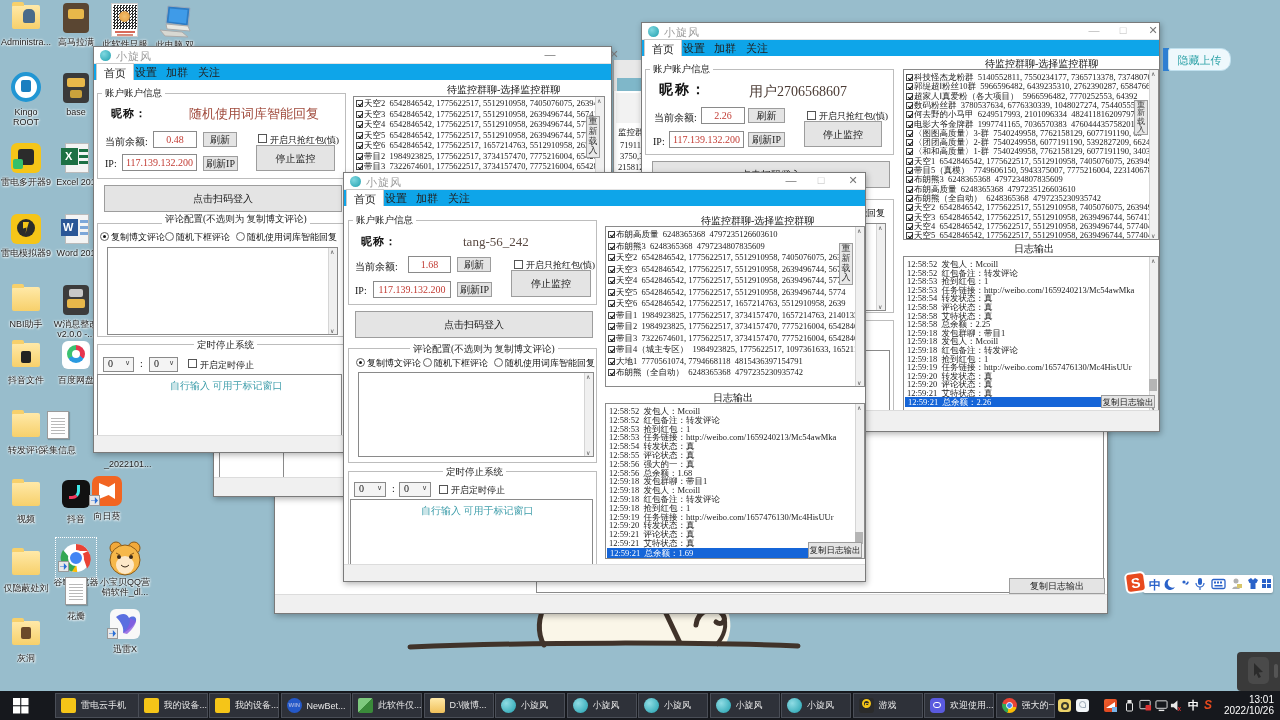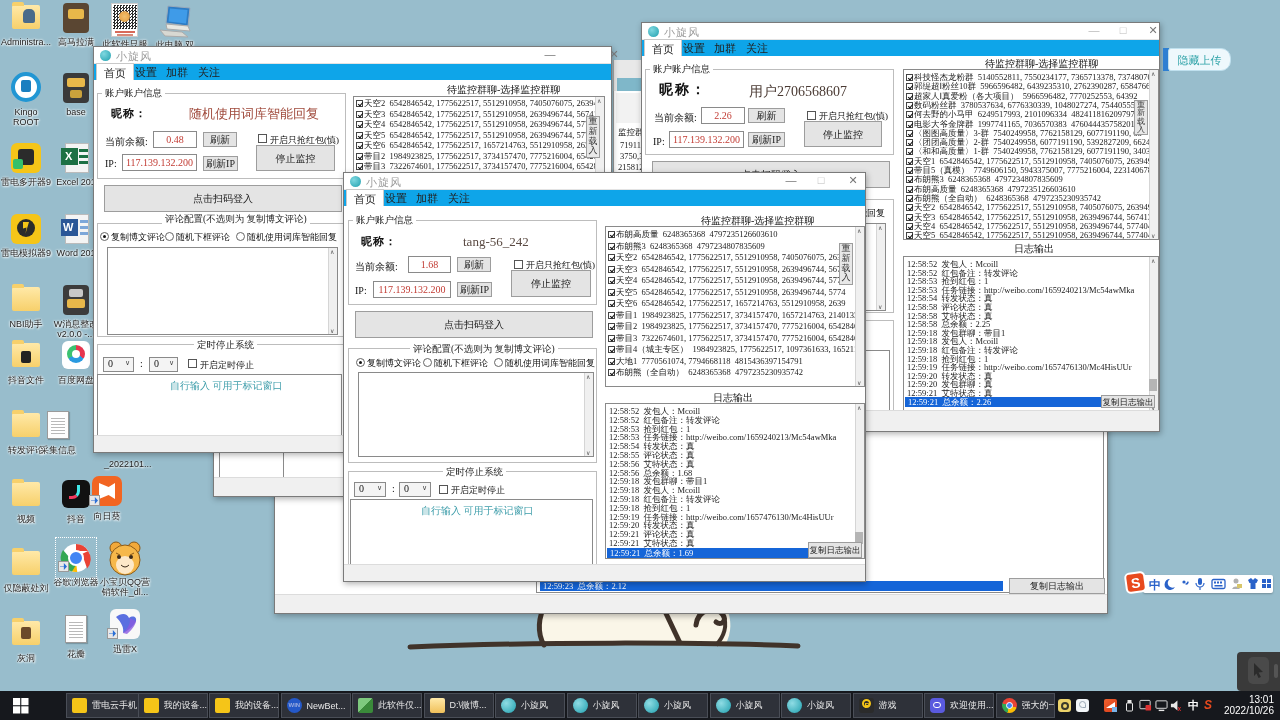--- a/index.html
+++ b/index.html
@@ -204,21 +204,21 @@
  <div class="di" style="left:50px;top:541px">
         <div class="ig" style="outline:1px dotted #fff;outline-offset:3px"><svg width="34" height="34" viewBox="0 0 34 34">
             <circle cx="17" cy="17" r="14" fill="#fff"></circle>
             <path d="M17 3 a14 14 0 0 1 12.1 7 L17 10 Z M29.1 10 a14 14 0 0 1-1 17.5 L23 13 Z" fill="#ea4335"></path>
             <path d="M29.1 10 a14 14 0 0 1-5.5 19.5 L17 17.5 Z" fill="#fbbc05" transform="rotate(115 17 17)"></path>
             <path d="M4 9 a14 14 0 0 0 9 21.5 L17 24 Z" fill="#34a853"></path>
             <circle cx="17" cy="17" r="7" fill="#4285f4" stroke="#fff" stroke-width="2"></circle>
           </svg><span class="abs" style="left:-1px;top:20px;width:11px;height:11px;background:#e8e8e8;border:1px solid #999"></span><span class="abs" style="left:1px;top:22px;width:7px;height:7px;background:#2a6fd6;clip-path:polygon(0 45%,55% 45%,55% 0,100% 50%,55% 100%,55% 55%,0 55%)"></span></div>
         <div class="lb">谷歌浏览器</div>
       </div>
- <div class="di" style="left:50px;top:613px">
+ <div class="di" style="left:50px;top:575px">
         <div class="ig">
           <span class="doc"></span>
         </div>
         <div class="lb">花瓣</div>
       </div>
 
  <div class="di" style="left:99px;top:3px">
         <div class="ig">
           <span class="abs" style="left:3px;top:0;width:27px;height:34px;background:#fff;border:1px solid #ccc"></span>
           <span class="abs" style="left:5px;top:2px;width:24px;height:24px;background:repeating-conic-gradient(#2a2a2a 0 25%,#fff 0 50%);background-size:3px 3px"></span>
@@ -272,21 +272,20 @@
           </svg></div>
         <div class="lb">此电脑 双</div>
       </div>
  <div class="abs" style="left:104px;top:459px;width:60px;font-family:'Liberation Sans',sans-serif;font-size:9px;color:#222;text-shadow:0 0 2px #fff,1px 1px 2px #fff">_2022101...</div>
 </div>
 
 <div id="frags">
 
  <div class="win" style="left:274px;top:410px;width:834px;height:204px;background:#fff">
   <div class="abs" style="left:261px;top:0;width:568px;height:182px;border:1px solid #8a8a8a;background:#fff"></div>
-  <div class="hl" style="left:265px;top:170px;width:463px;height:10px">12:59:23  总余额：2.12</div>
   <div class="btn" style="left:734px;top:167px;width:96px;height:16px;line-height:15px;font-size:9px">复制日志输出</div>
   <div class="gstrip" style="height:19px"></div>
  </div>
 
  <div class="win" style="left:213px;top:380px;width:375px;height:117px;background:#fff">
   <div class="ta" style="left:5px;top:43px;width:65px;height:54px"></div>
   <div class="gstrip" style="height:19px"></div>
  </div>
 
  <div class="abs" style="left:613px;top:60px;width:28px;height:31px;background:#e8e8e8;border-left:1px solid #aaa"></div>
@@ -439,21 +438,21 @@
   <div class="logr" style="top:37.4px">12:58:54  转发状态：真</div>
   <div class="logr" style="top:46px">12:58:58  评论状态：真</div>
   <div class="logr" style="top:54.6px">12:58:58  艾特状态：真</div>
   <div class="logr" style="top:63.2px">12:58:58  总余额：2.25</div>
   <div class="logr" style="top:71.8px">12:59:18  发包群聊：带目1</div>
   <div class="logr" style="top:80.4px">12:59:18  发包人：Mcoill</div>
   <div class="logr" style="top:89px">12:59:18  红包备注：转发评论</div>
   <div class="logr" style="top:97.6px">12:59:18  抢到红包：1</div>
   <div class="logr" style="top:106.2px">12:59:19  任务链接：http://weibo.com/1657476130/Mc4HisUUr</div>
   <div class="logr" style="top:114.8px">12:59:20  转发状态：真</div>
-  <div class="logr" style="top:123.4px">12:59:20  发包群聊：真</div>
+  <div class="logr" style="top:123.4px">12:59:20  评论状态：真</div>
   <div class="logr" style="top:132px">12:59:21  艾特状态：真</div>
   <div class="hl" style="left:1px;top:139.5px;width:197px;height:10px">12:59:21  总余额：2.26</div>
   <div class="sb"></div>
   <div class="abs" style="right:1px;top:122px;width:8px;height:12px;background:#b5b5b5"></div>
  </div>
  <div class="btn" style="left:459px;top:372px;width:54px;height:13px;line-height:12px;font-size:8.5px;white-space:pre">复制日志输出</div>
  <div class="gstrip" style="height:21px"></div>
 </div>
 <div id="win3" class="win" style="left:343px;top:172px;width:523px;height:410px">
  <div class="tbar">
@@ -520,21 +519,21 @@
  </div>
  <div class="vbtn" style="left:495px;top:70px;width:14px;height:42px">重<br>新<br>载<br>入</div>
  <div class="lab" style="left:369px;top:218px">日志输出</div>
  <div class="lst" style="left:261px;top:230px;width:260px;height:156px">
   <div class="logr" style="top:3px">12:58:52  发包人：Mcoill</div>
   <div class="logr" style="top:11.8px">12:58:52  红包备注：转发评论</div>
   <div class="logr" style="top:20.6px">12:58:53  抢到红包：1</div>
   <div class="logr" style="top:29.4px">12:58:53  任务链接：http://weibo.com/1659240213/Mc54awMka</div>
   <div class="logr" style="top:38.2px">12:58:54  转发状态：真</div>
   <div class="logr" style="top:47.0px">12:58:55  评论状态：真</div>
-  <div class="logr" style="top:55.8px">12:58:56  艾特状态：真</div>
+  <div class="logr" style="top:55.8px">12:58:56  强大的一：真</div>
   <div class="logr" style="top:64.6px">12:58:56  总余额：1.68</div>
   <div class="logr" style="top:73.4px">12:59:18  发包群聊：带目1</div>
   <div class="logr" style="top:82.2px">12:59:18  发包人：Mcoill</div>
   <div class="logr" style="top:91.0px">12:59:18  红包备注：转发评论</div>
   <div class="logr" style="top:99.8px">12:59:18  抢到红包：1</div>
   <div class="logr" style="top:108.6px">12:59:19  任务链接：http://weibo.com/1657476130/Mc4HisUUr</div>
   <div class="logr" style="top:117.4px">12:59:20  转发状态：真</div>
   <div class="logr" style="top:126.2px">12:59:21  评论状态：真</div>
   <div class="logr" style="top:135.0px">12:59:21  艾特状态：真</div>
   <div class="hl" style="left:1px;top:143.8px;width:208px;height:10px">12:59:21  总余额：1.69</div>
@@ -588,21 +587,21 @@
 
 <div id="taskbar">
  <svg class="abs" style="left:13px;top:7px" width="16" height="16" viewBox="0 0 16 16">
         <g fill="#fff">
           <rect x="0" y="0" width="7.2" height="7.2"></rect>
           <rect x="8.3" y="0" width="7.2" height="7.2"></rect>
           <rect x="0" y="8.3" width="7.2" height="7.2"></rect>
           <rect x="8.3" y="8.3" width="7.2" height="7.2"></rect>
         </g>
       </svg>
- <div class="tbtn" style="left:66px;width:91px">
+ <div class="tbtn" style="left:55px;width:91px">
         <span class="ti" style="background:#f5c518"></span>
         <span class="tl">雷电云手机</span>
       </div>
  <div class="tbtn" style="left:137.5px;width:70px">
         <span class="ti" style="background:#f5c518"></span>
         <span class="tl">我的设备...</span>
       </div>
  <div class="tbtn" style="left:209px;width:70px">
         <span class="ti" style="background:#f5c518"></span>
         <span class="tl">我的设备...</span>

